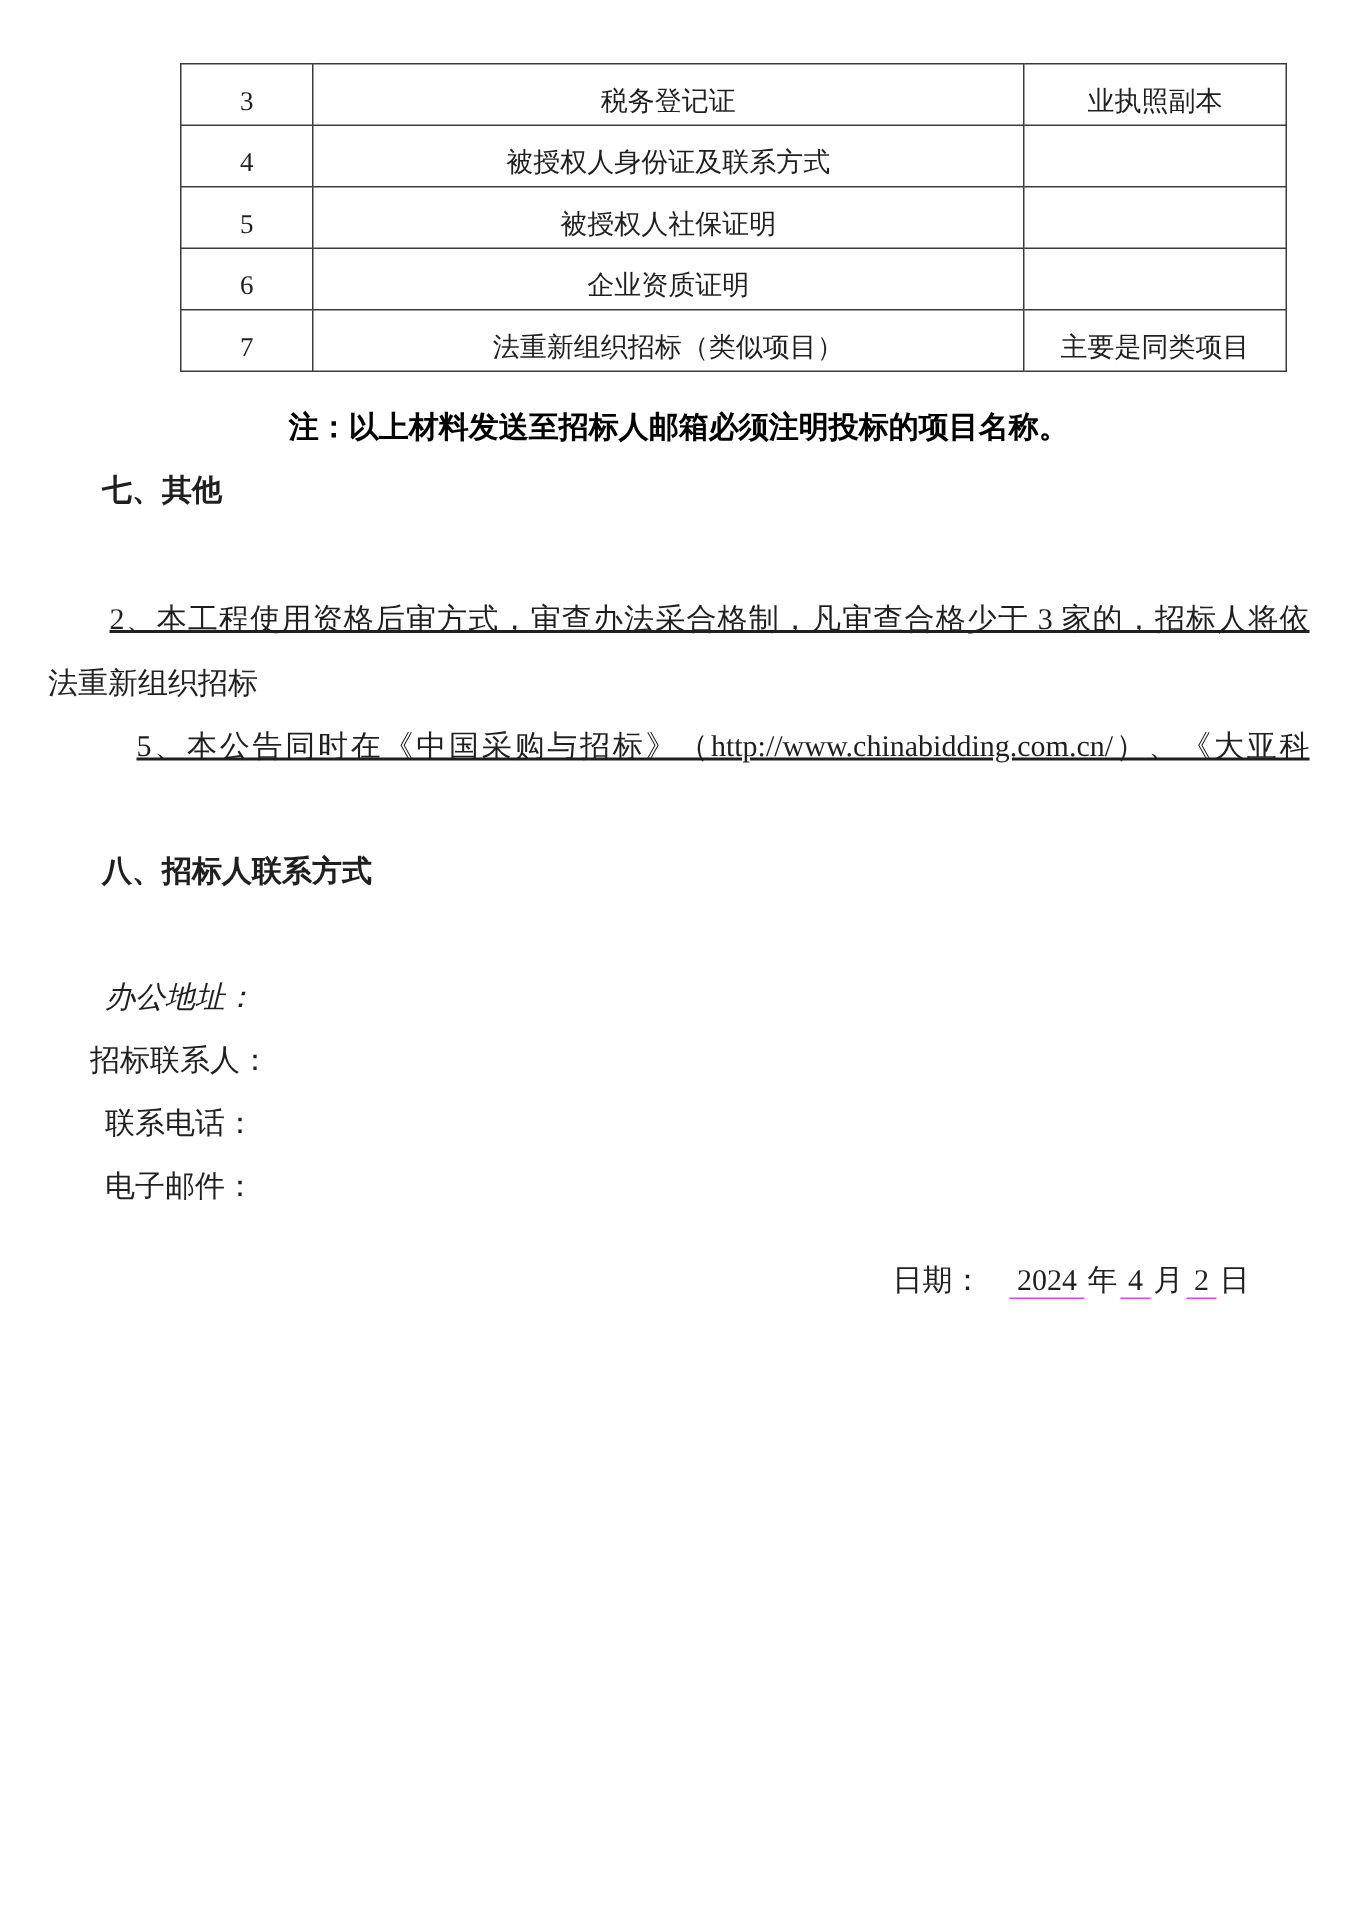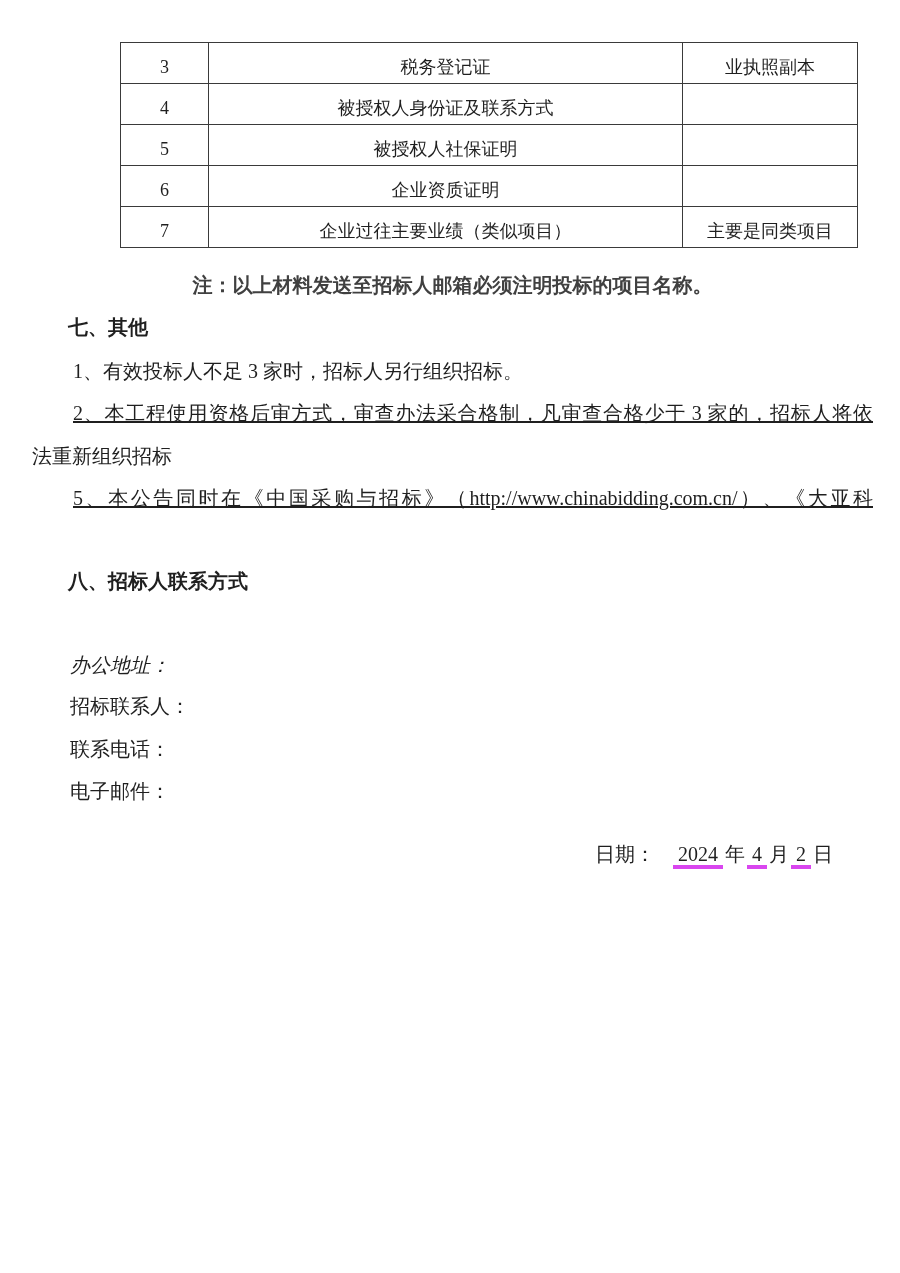--- a/index.html
+++ b/index.html
@@ -57,21 +57,21 @@
     white-space: normal;
     text-align: justify;
     text-align-last: justify;
     text-decoration: underline;
   }
   .kai { font-style: italic; }
 
   .date-line { left: 575px; }
   .u {
     display: inline-block;
-    border-bottom: 4px solid #d946ef;
+    border-bottom: 1px solid #d946ef;
     padding: 0 5px;
     line-height: 22px;
     text-align: center;
   }
   .date-gap { display: inline-block; width: 18px; }
   .unit { display: inline-block; padding: 0 2px; }
 </style>
 </head>
 <body>
 
@@ -94,45 +94,44 @@
         <td class="col-mat">被授权人社保证明</td>
         <td class="col-note"></td>
       </tr>
       <tr>
         <td class="col-seq">6</td>
         <td class="col-mat">企业资质证明</td>
         <td class="col-note"></td>
       </tr>
       <tr>
         <td class="col-seq">7</td>
-        <td class="col-mat">企业过往主要业绩（类似项目）</td>
+        <td class="col-mat">法重新组织招标（类似项目）</td>
         <td class="col-note">主要是同类项目</td>
       </tr>
     </tbody>
   </table>
 
-  <div class="line note-line" style="top:274px; color:#404040;">注：以上材料发送至招标人邮箱必须注明投标的项目名称。</div>
+  <div class="line note-line" style="top:274px; color:#000000;">注：以上材料发送至招标人邮箱必须注明投标的项目名称。</div>
 
   <div class="line bold" style="left:68px; top:317px;font-family:Liberation Mono, monospace;">七、其他</div>
 
-  <div class="line" style="left:73px; top:360px;">1、有效投标人不足 3 家时，招标人另行组织招标。</div>
 
   <div class="line just" style="top:402px;">2、本工程使用资格后审方式，审查办法采合格制，凡审查合格少于 3 家的，招标人将依</div>
 
   <div class="line" style="left:32px; top:445px;">法重新组织招标</div>
 
-  <div class="line just" style="top:487px;">5、本公告同时在《中国采购与招标》（http://www.chinabidding.com.cn/）、《大亚科</div>
+  <div class="line just" style="top:487px;margin-left:18px;">5、本公告同时在《中国采购与招标》（http://www.chinabidding.com.cn/）、《大亚科</div>
 
 
   <div class="line bold" style="left:68px; top:570px;">八、招标人联系方式</div>
 
 
   <div class="line kai" style="left:70px; top:654px;">办公地址：</div>
 
-  <div class="line" style="left:70px; top:696px;font-family:Liberation Mono, monospace;">招标联系人：</div>
+  <div class="line" style="left:60px; top:696px;">招标联系人：</div>
 
   <div class="line" style="left:70px; top:738px;">联系电话：</div>
 
   <div class="line" style="left:70px; top:780px;">电子邮件：</div>
 
   <div class="line date-line" style="top:820px;">
     <span>日期：</span><span class="date-gap"></span><span class="u">2024</span><span class="unit">年</span><span class="u">4</span><span class="unit">月</span><span class="u">2</span><span class="unit">日</span>
   </div>
 
 </div>

